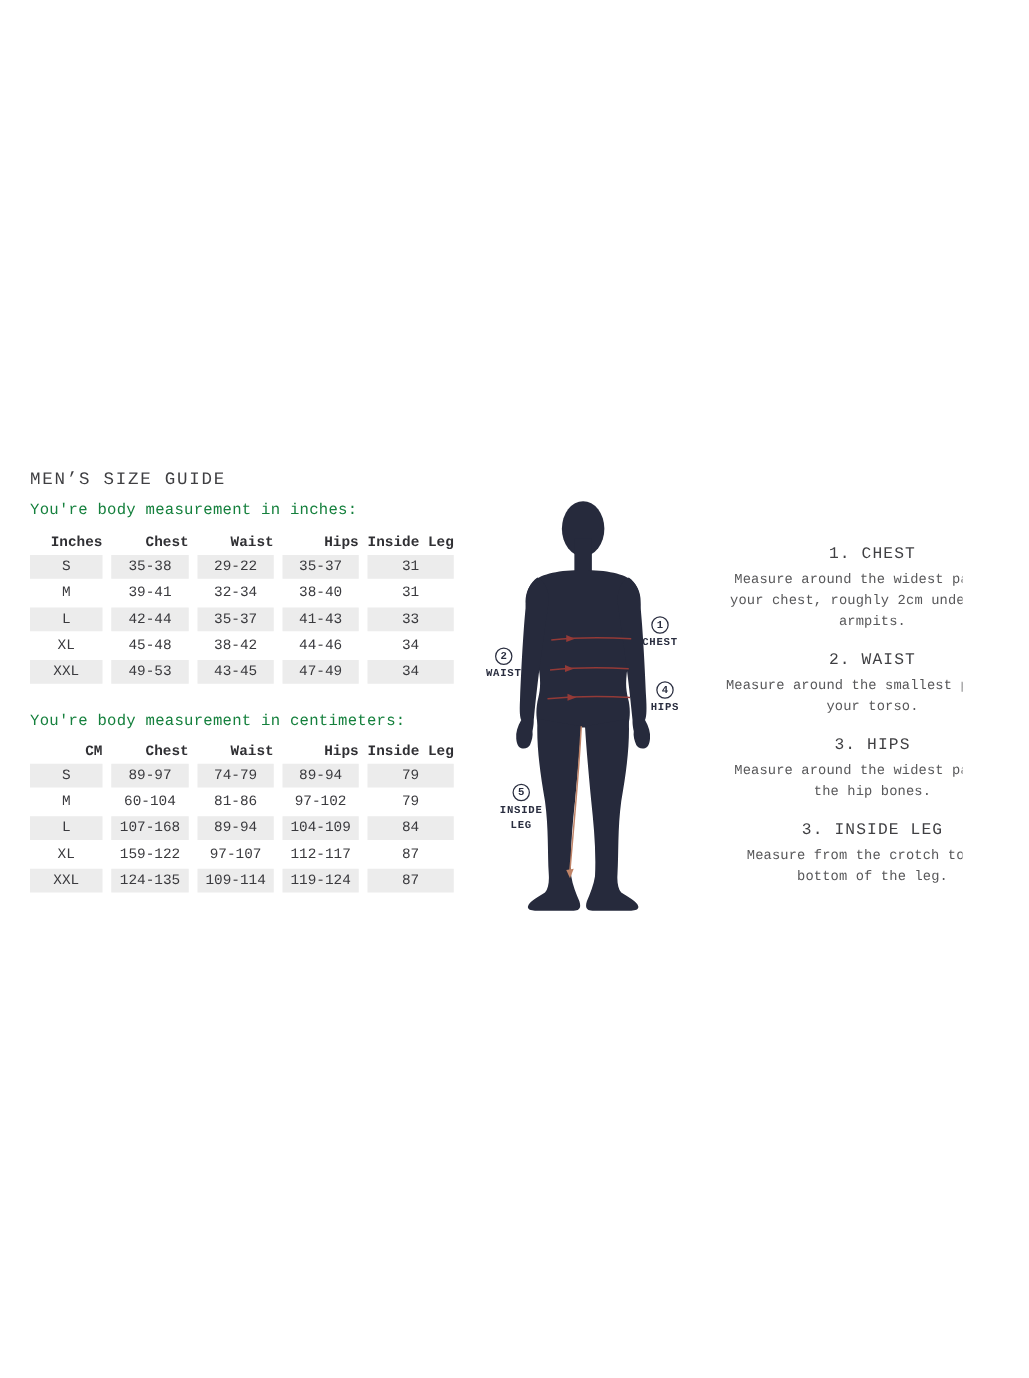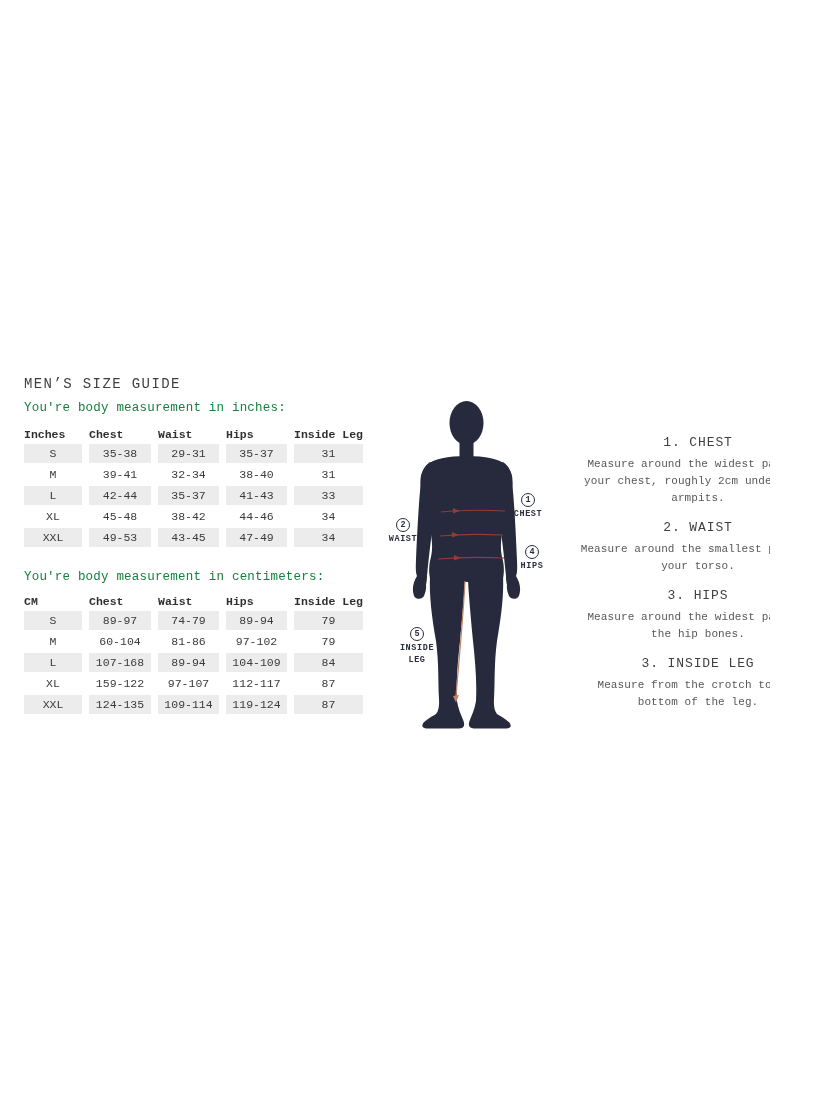--- a/index.html
+++ b/index.html
@@ -12,21 +12,21 @@
     left:24px;top:376px;font-size:14px;letter-spacing:1.4px;color:var(--heading-text);
     font-weight:400;
   }
   .table-intro{
     font-size:12.5px;color:#15803d;letter-spacing:0.2px;
   }
   .size-table{
     border-collapse:separate;border-spacing:7px 2px;font-size:11.5px;
   }
   .size-table th{
-    font-weight:bold;color:#303034;height:16px;padding:0;text-align:left;white-space:nowrap;
+    font-weight:bold;color:#303034;height:16px;padding:0;text-align:right;white-space:nowrap;
   }
   .size-table td{
     height:19px;line-height:19px;padding:0;text-align:center;color:#3a3a3e;white-space:nowrap;
   }
   .size-table th:nth-child(1),.size-table td:nth-child(1){width:58px;}
   .size-table th:nth-child(2),.size-table td:nth-child(2){width:62px;}
   .size-table th:nth-child(3),.size-table td:nth-child(3){width:61px;}
   .size-table th:nth-child(4),.size-table td:nth-child(4){width:61px;}
   .size-table th:nth-child(5),.size-table td:nth-child(5){width:62px;}
   .size-table tbody tr:nth-child(odd) td{background:var(--row-shade);}
@@ -71,21 +71,21 @@
           <th>Chest</th>
           <th>Waist</th>
           <th>Hips</th>
           <th>Inside Leg</th>
         </tr>
       </thead>
       <tbody>
         <tr>
           <td>S</td>
           <td>35-38</td>
-          <td>29-31</td>
+          <td>29-22</td>
           <td>35-37</td>
           <td>31</td>
         </tr>
         <tr>
           <td>M</td>
           <td>39-41</td>
           <td>32-34</td>
           <td>38-40</td>
           <td>31</td>
         </tr>

